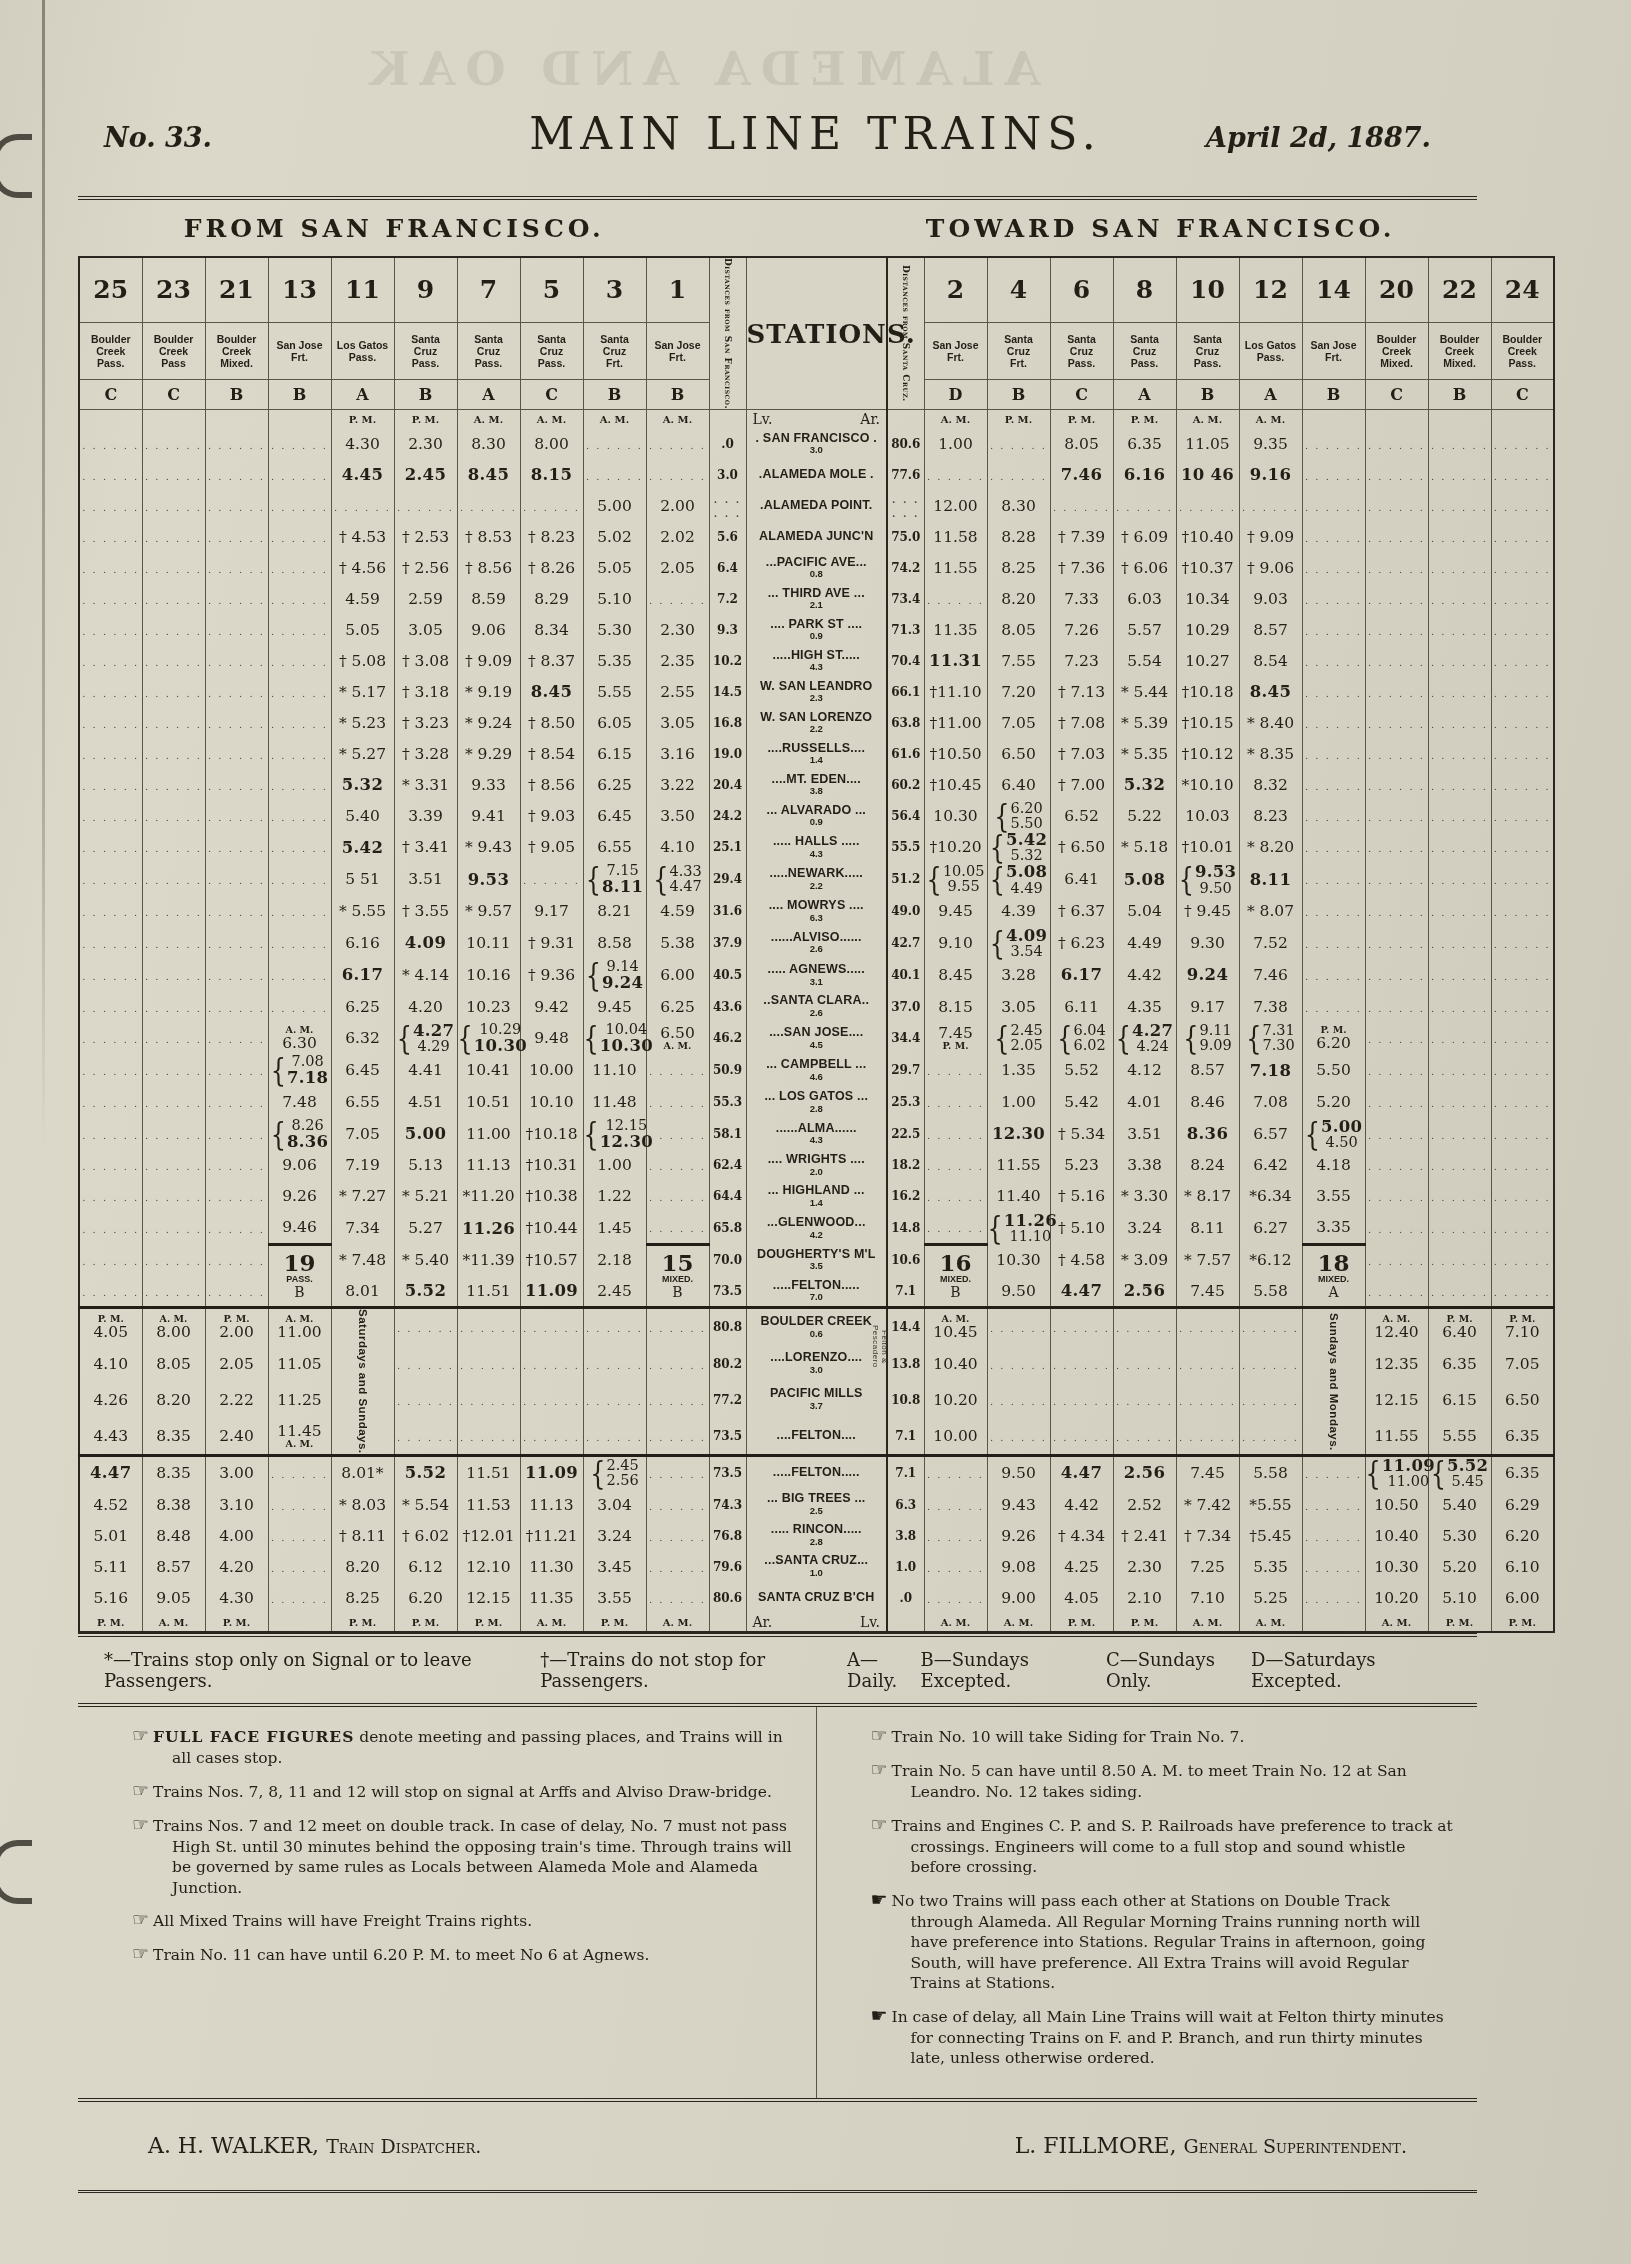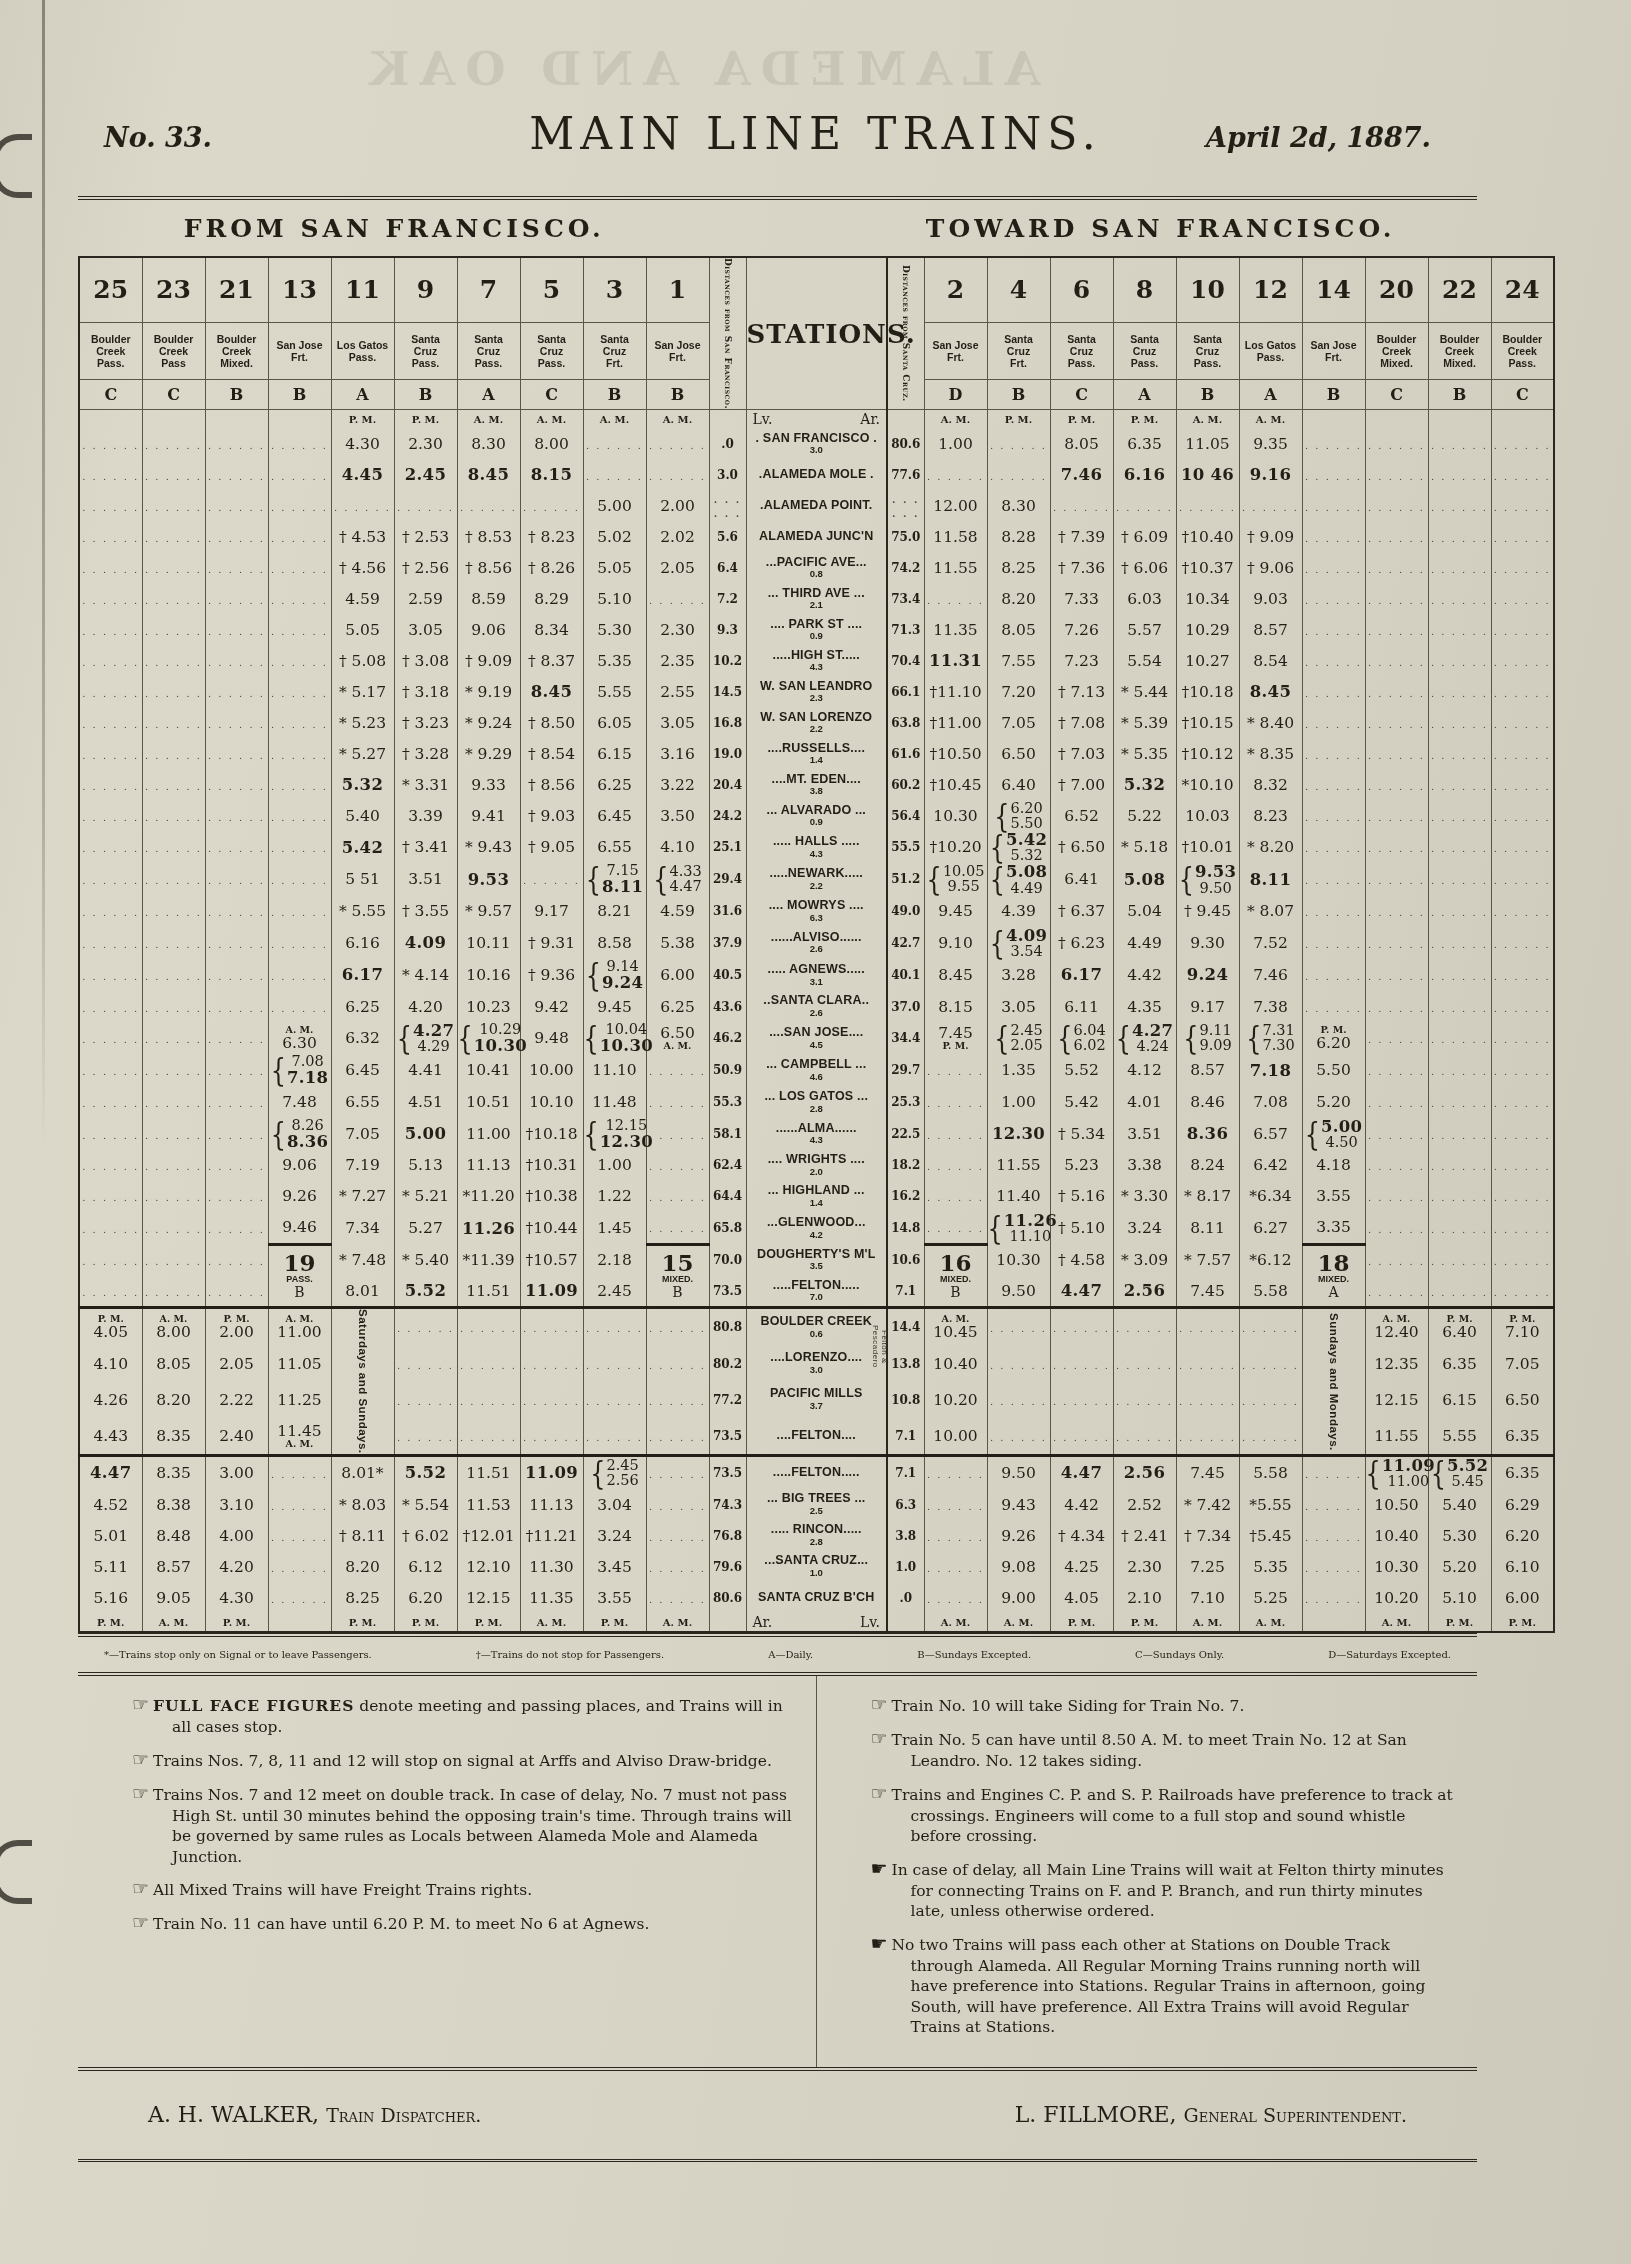--- a/index.html
+++ b/index.html
@@ -51,21 +51,21 @@
   .shl{display:block;font-size:14px;line-height:1.1;}
   .stc{border-left:2px solid #2a2620;border-right:2px solid #2a2620;position:relative;}
   .sname{display:block;font-family:"Liberation Sans",sans-serif;font-weight:bold;font-size:12.5px;letter-spacing:.2px;white-space:nowrap;line-height:1.1;}
   .gap{display:block;font-size:9.5px;font-weight:bold;font-family:"Liberation Sans",sans-serif;line-height:1.1;}
   .dst{font-size:12px;font-weight:bold;}
   tr.sec td{border-top:3px solid #221f18;}
   .branch-vert{position:absolute;right:-3px;top:-34px;writing-mode:vertical-rl;font-size:8px;
     font-family:"Liberation Sans",sans-serif;color:#3a362c;letter-spacing:.5px;}
   
   .legend{border-top:4px double #2a2620;display:flex;justify-content:space-between;
-    padding:12px 26px;font-size:10px;font-weight:bold;}
+    padding:12px 26px;font-size:18px;font-weight:bold;}
   .legend span{font-weight:normal;}
   .notesbox{border-top:4px double #2a2620;display:flex;}
   .ncol{padding:16px 22px 20px 30px;font-size:15.5px;line-height:1.32;}
   .ncol.left{width:49%;border-right:1px solid #5a5544;}
   .ncol.right{flex:1;}
   .note{margin:0 0 9px 0;padding-left:64px;text-indent:-40px;}
   .hand{font-size:19px;margin-right:4px;}
   .nb{font-weight:bold;letter-spacing:1px;}
   .sigs{border-top:4px double #2a2620;border-bottom:3px double #2a2620;height:88px;
     display:flex;justify-content:space-between;align-items:center;padding:0 70px;}
@@ -1493,22 +1493,22 @@
           <p class="note"><span class="hand">☞</span><span class="nb">FULL FACE FIGURES</span> denote meeting and passing places, and Trains will in all cases stop.</p>
           <p class="note"><span class="hand">☞</span>Trains Nos. 7, 8, 11 and 12 will stop on signal at Arffs and Alviso Draw-bridge.</p>
           <p class="note"><span class="hand">☞</span>Trains Nos. 7 and 12 meet on double track.  In case of delay, No. 7 must not pass High St. until 30 minutes behind the opposing train's time.  Through trains will be governed by same rules as Locals between Alameda Mole and Alameda Junction.</p>
           <p class="note"><span class="hand">☞</span>All Mixed Trains will have Freight Trains rights.</p>
           <p class="note"><span class="hand">☞</span>Train No. 11 can have until 6.20 P. M. to meet No 6 at Agnews.</p>
         </div>
       <div class="ncol right" id="notesR">
           <p class="note"><span class="hand">☞</span>Train No. 10 will take Siding for Train No. 7.</p>
           <p class="note"><span class="hand">☞</span>Train No. 5 can have until 8.50 A. M. to meet Train No. 12 at San Leandro.  No. 12 takes siding.</p>
           <p class="note"><span class="hand">☞</span>Trains and Engines C. P. and S. P. Railroads have preference to track at crossings.  Engineers will come to a full stop and sound whistle before crossing.</p>
+          <p class="note"><span class="hand">☛</span>No two Trains will pass each other at Stations on Double Track through Alameda.  All Regular Morning Trains running north will have preference into Stations.  Regular Trains in afternoon, going South, will have preference.  All Extra Trains will avoid Regular Trains at Stations.</p>
           <p class="note"><span class="hand">☛</span>In case of delay, all Main Line Trains will wait at Felton thirty minutes for connecting Trains on F. and P. Branch, and run thirty minutes late, unless otherwise ordered.</p>
-          <p class="note"><span class="hand">☛</span>No two Trains will pass each other at Stations on Double Track through Alameda.  All Regular Morning Trains running north will have preference into Stations.  Regular Trains in afternoon, going South, will have preference.  All Extra Trains will avoid Regular Trains at Stations.</p>
         </div>
     </div>
 
     <div class="sigs">
       <div class="sig">
         <span>A. H. WALKER,</span>
         <span class="role">Train Dispatcher.</span>
       </div>
       <div class="sig">
         <span>L. FILLMORE,</span>

